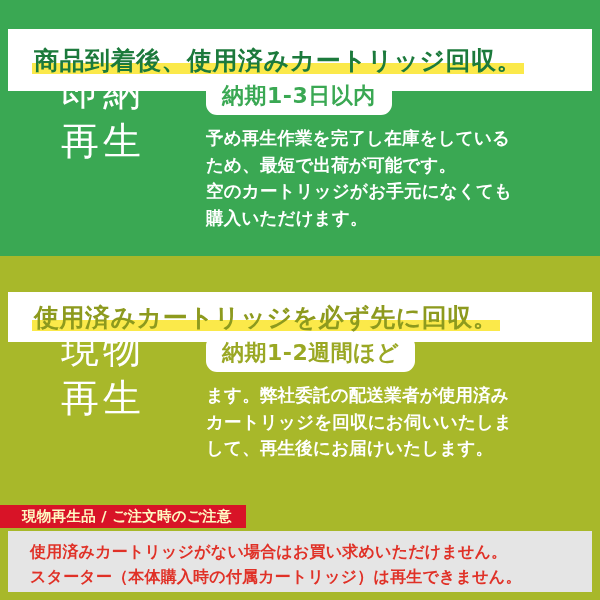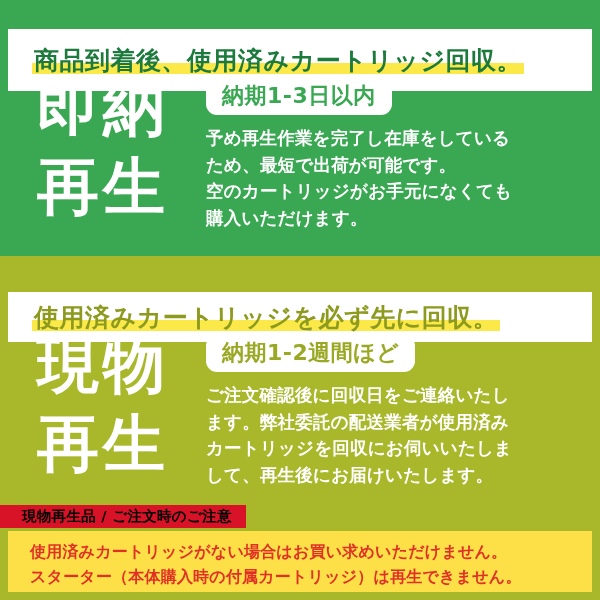--- a/index.html
+++ b/index.html
@@ -82,22 +82,22 @@
     align-items: flex-start;
   }
   .content-green { left: 0; top: 66px; width: 600px; }
   .content-olive { left: 0; top: 323px; width: 600px; }
 
   .bigword {
     width: 206px;
     flex: 0 0 206px;
     text-align: center;
     color: #ffffff;
-    font-size: 62px;
-    font-weight: bold;
+    font-size: 38px;
+    font-weight: normal;
     line-height: 1.28;
     letter-spacing: 4px;
     padding-top: 2px;
   }
   .bigword div { display: block; }
 
   .details {
     flex: 1 1 auto;
     padding-top: 12px;
   }
@@ -126,39 +126,39 @@
   }
   .body-text div { white-space: nowrap; }
 
   
   .notice-banner {
     position: absolute;
     left: 0;
     top: 505px;
     height: 23px;
     background: #d81327;
-    color: #000000;
+    color: #fef9c3;
     font-size: 14.5px;
     font-weight: bold;
     line-height: 23px;
     padding: 0 14px 0 22px;
     white-space: nowrap;
     letter-spacing: 0.3px;
     box-sizing: border-box;
     text-align: right;
   }
 
   
   .footer-box {
     position: absolute;
     left: 8px;
     top: 531px;
     width: 584px;
     height: 61px;
-    background: #fde047;
+    background: #e5e5e5;
     box-sizing: border-box;
     padding: 8px 0 0 22px;
   }
   .footer-line {
     color: #e03127;
     font-size: 16px;
     font-weight: bold;
     line-height: 1.58;
     letter-spacing: 0.2px;
     white-space: nowrap;
@@ -204,21 +204,20 @@
   </div>
 
   <div class="content content-olive">
     <div class="bigword">
       <div>現物</div>
       <div>再生</div>
     </div>
     <div class="details">
       <div class="pill pill-olive">納期1-2週間ほど</div>
       <div class="body-text">
-        <div>ご注文確認後に回収日をご連絡いたし</div>
         <div>ます。弊社委託の配送業者が使用済み</div>
         <div>カートリッジを回収にお伺いいたしま</div>
         <div>して、再生後にお届けいたします。</div>
       </div>
     </div>
   </div>
 
   <div class="notice-banner">現物再生品 / ご注文時のご注意</div>
 
   <div class="footer-box">

